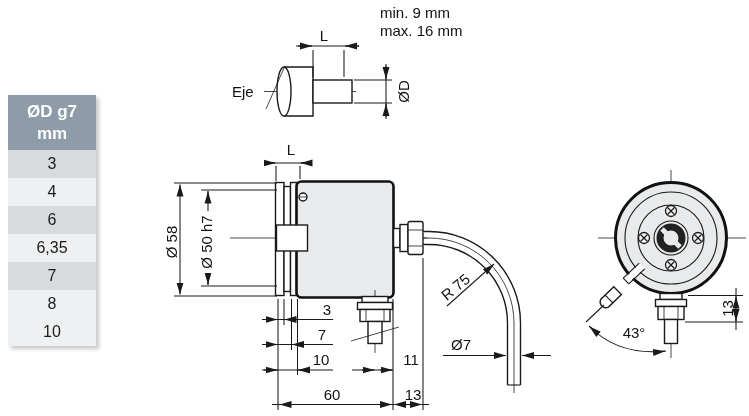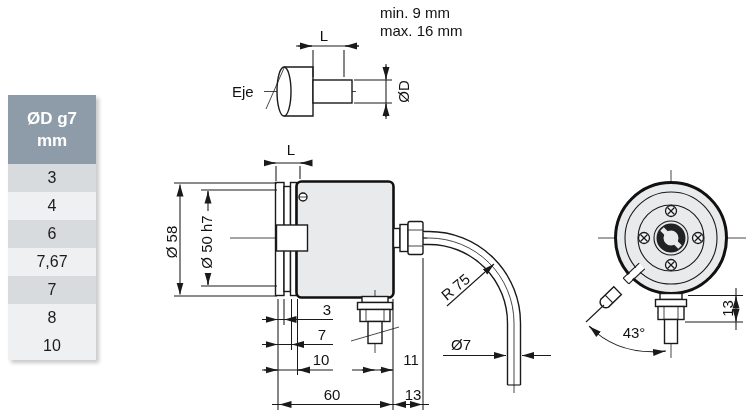--- a/index.html
+++ b/index.html
@@ -1,21 +1,21 @@
 <!DOCTYPE html>
 <html><head>
 <meta charset="utf-8">
 <style>
   html,body{margin:0;padding:0;background:#ffffff;}
   #stage{position:relative;width:749px;height:416px;background:#ffffff;overflow:hidden;
          font-family:"Liberation Sans", sans-serif;}
   
   #spec-table{position:absolute;left:8px;top:95px;width:88px;
               box-shadow:3px 3px 4px rgba(0,0,0,0.22);}
-  .tbl-header{height:69px;background:#8e9ca9;color:#ffffff;font-weight:bold;font-size:17px;
+  .tbl-header{height:55px;background:#8e9ca9;color:#ffffff;font-weight:bold;font-size:17px;
               line-height:1.25;display:flex;flex-direction:column;align-items:center;justify-content:center;}
   .tbl-cell{height:28px;display:flex;align-items:center;justify-content:center;
             font-size:16px;color:#1c1c1c;}
   .tbl-cell.dark{background:#d8dbdd;}
   .tbl-cell.light{background:#eef0f1;}
   
   #drawing{position:absolute;left:0;top:0;}
   .ln{stroke:#1a1a1a;stroke-width:1.1;fill:none;}
   .thin{stroke:#1a1a1a;stroke-width:0.8;fill:none;}
   .part{stroke:#1a1a1a;stroke-width:1.4;fill:#ffffff;}
@@ -28,21 +28,21 @@
 <div id="stage">
 
   <div id="spec-table">
     <div class="tbl-header">
       <span>ØD g7</span>
       <span>mm</span>
     </div>
     <div class="tbl-cell dark">3</div>
     <div class="tbl-cell light">4</div>
     <div class="tbl-cell dark">6</div>
-    <div class="tbl-cell light">7,67</div>
+    <div class="tbl-cell light">6,35</div>
     <div class="tbl-cell dark">7</div>
     <div class="tbl-cell light">8</div>
     <div class="tbl-cell light">10</div>
   </div>
 
   <svg id="drawing" width="749" height="416" viewBox="0 0 749 416">
     <defs>
       <marker id="arr" markerWidth="13" markerHeight="9" refX="12" refY="4.5" orient="auto" markerUnits="userSpaceOnUse">
         <path d="M0,1 L12,4.5 L0,8 Z" fill="#1a1a1a"></path>
       </marker>

